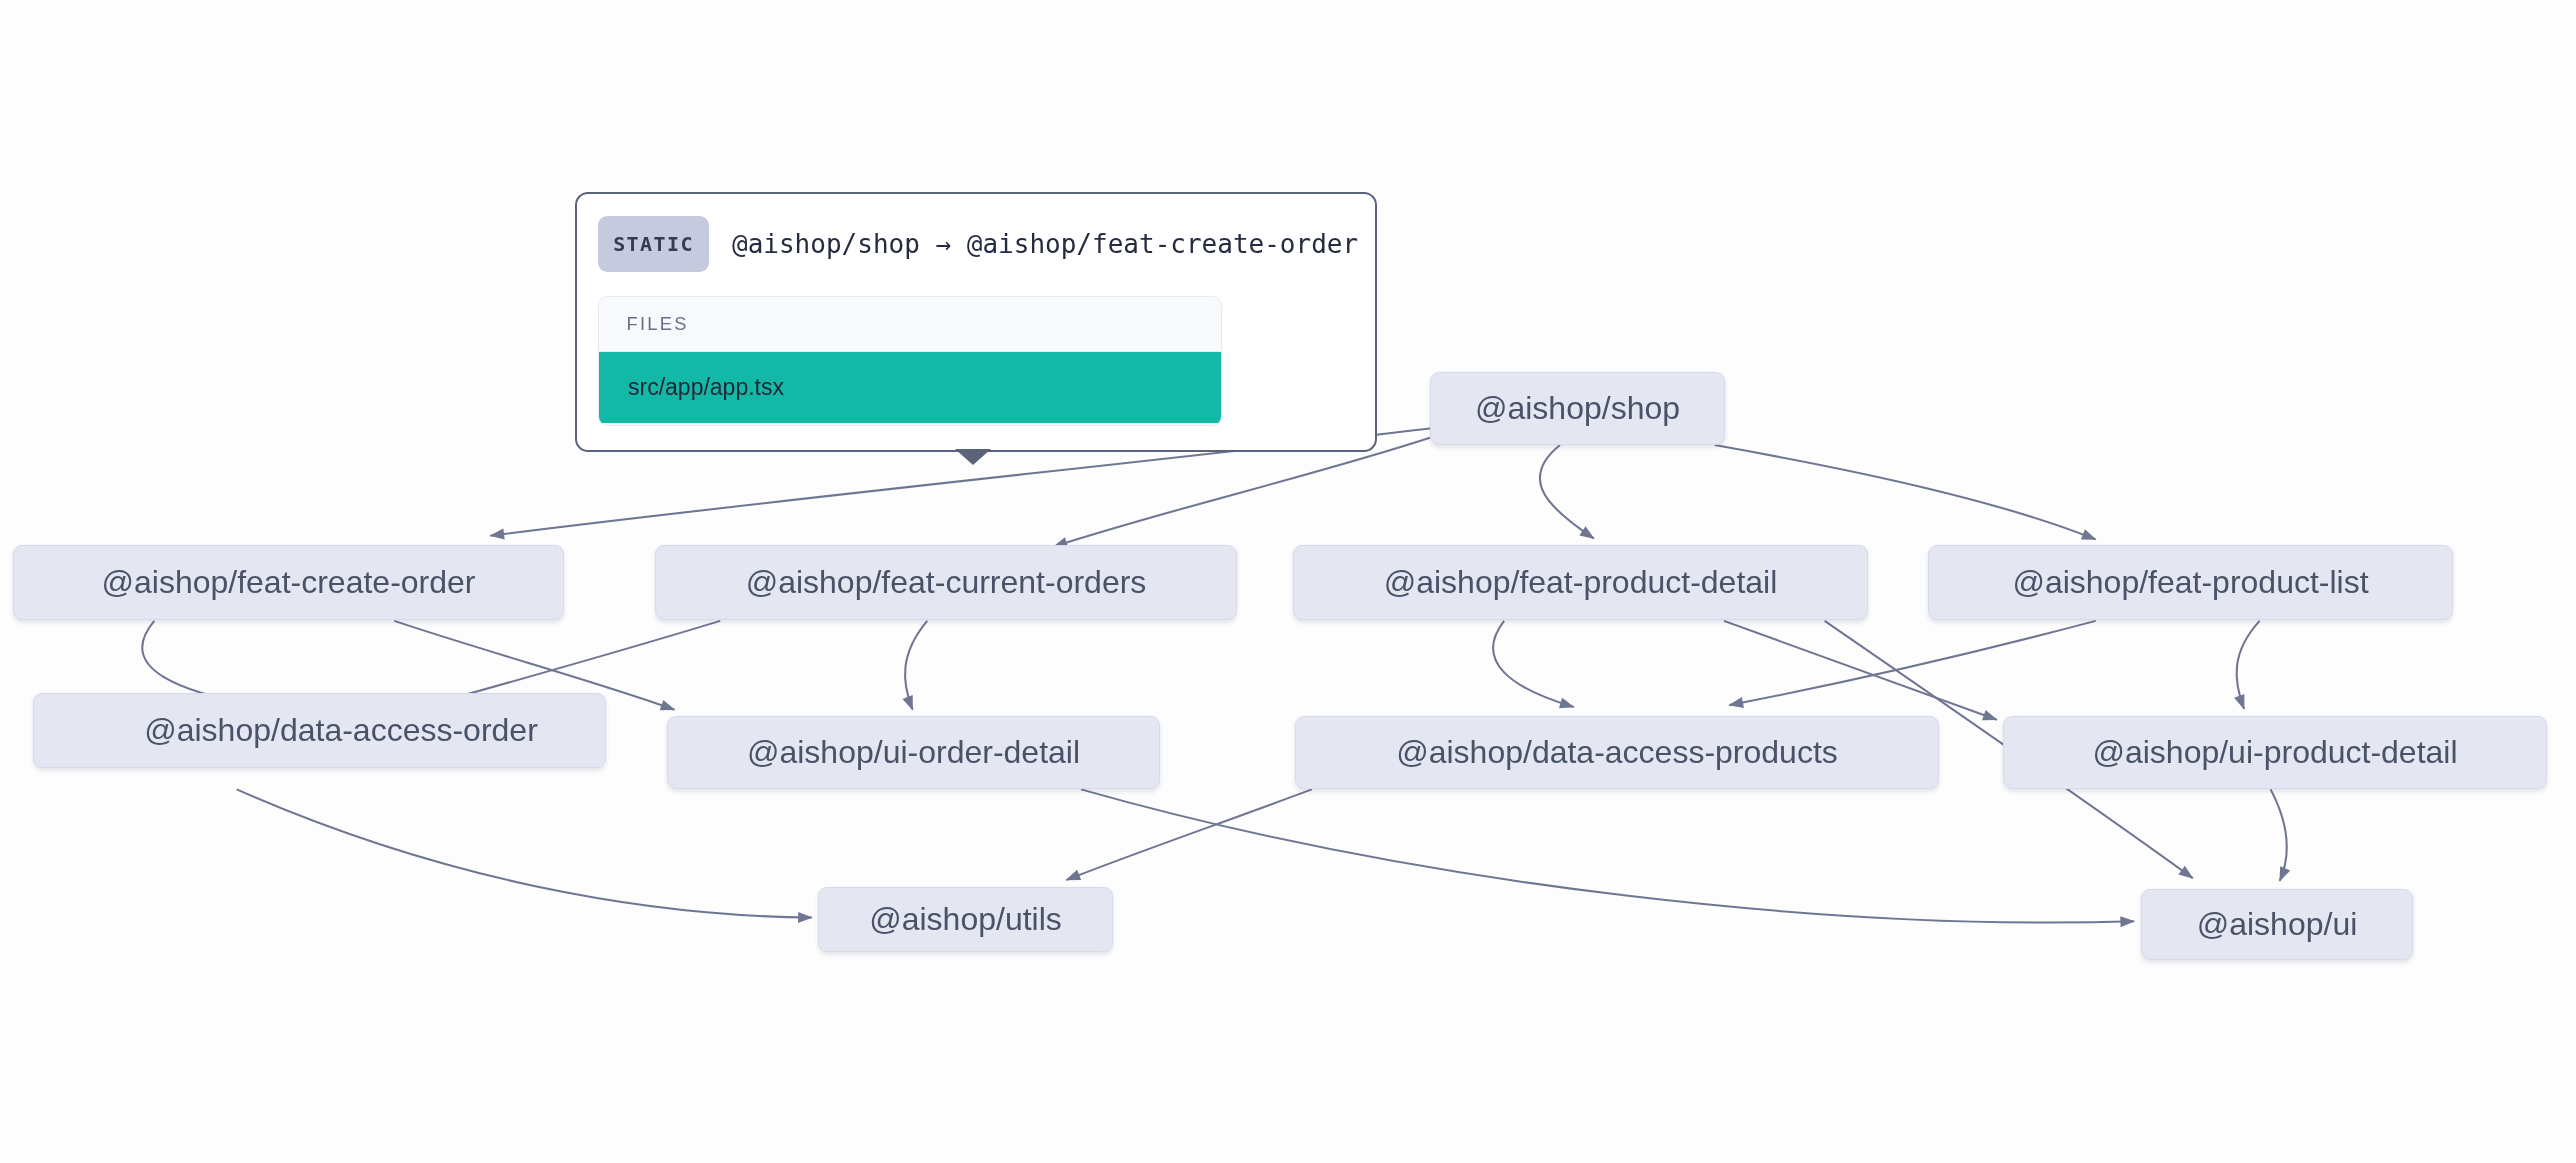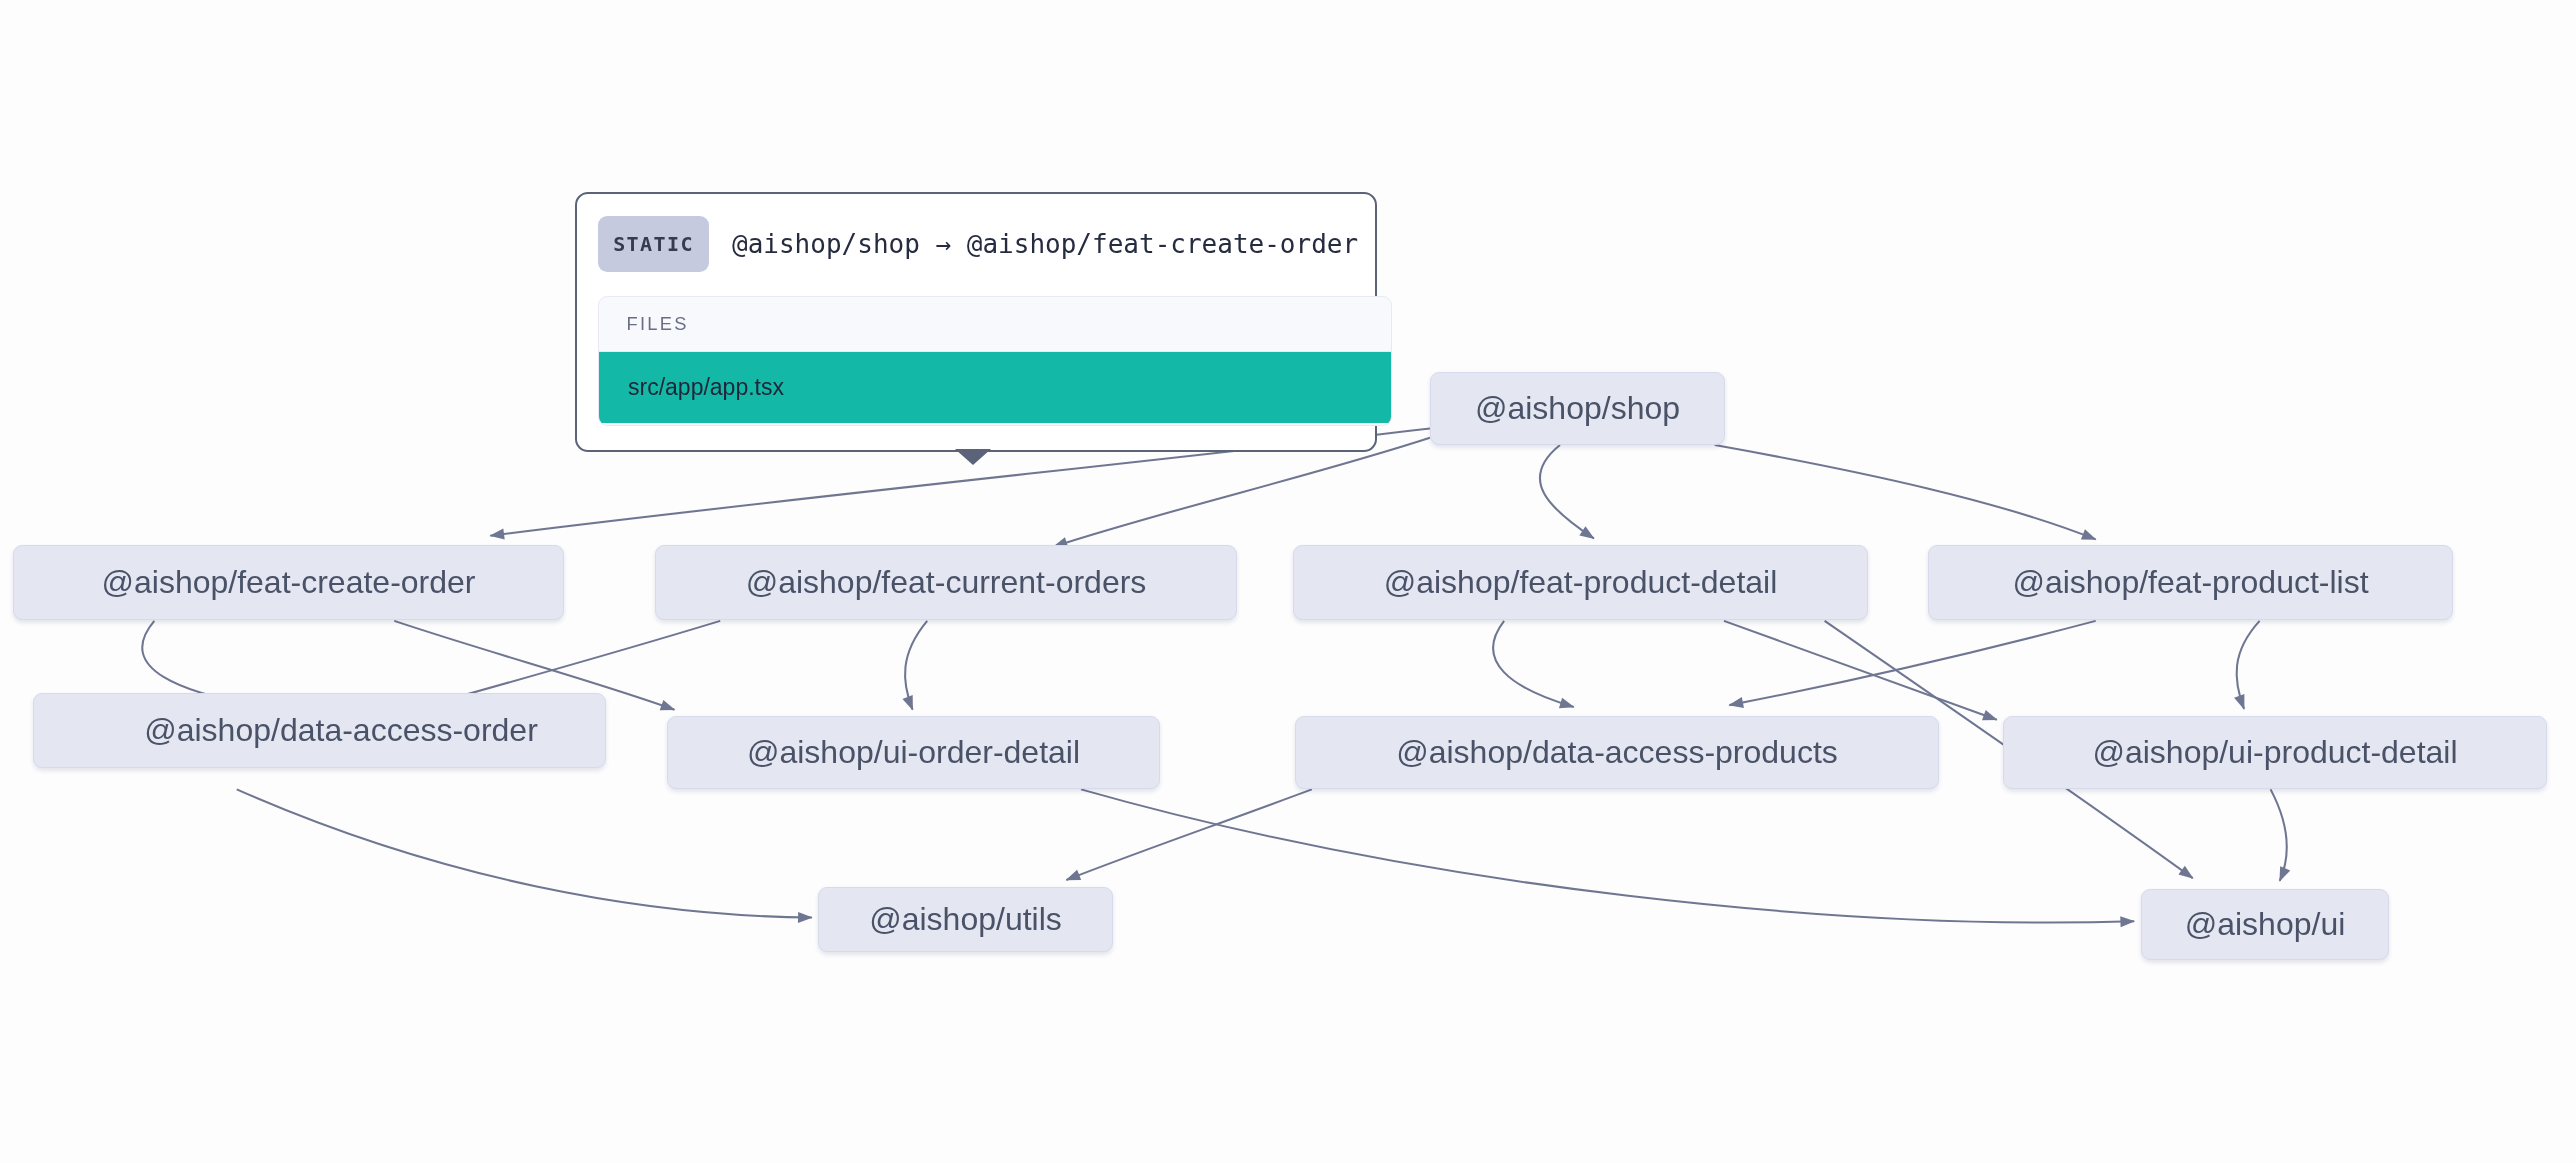--- a/index.html
+++ b/index.html
@@ -35,21 +35,21 @@
   .badge{
     width:111px;height:56px;flex:0 0 auto;display:flex;align-items:center;justify-content:center;
     background:#c5cade;border-radius:9.2px;
     font-family:"DejaVu Sans Mono",monospace;font-weight:bold;font-size:20px;
     letter-spacing:1.4px;color:#353c52;
   }
   .tt-title{
     font-family:"DejaVu Sans Mono",monospace;font-size:26px;color:#262c3f;white-space:nowrap;
   }
   .files-panel{
-    position:absolute;left:21px;top:102px;width:794px;height:130px;box-sizing:border-box;
+    position:absolute;left:21px;top:102px;width:624px;height:130px;box-sizing:border-box;
     background:#f8f9fd;border:1.8px solid #e7eaf4;border-radius:9.2px;overflow:hidden;
   }
   .files-header{
     height:55px;box-sizing:border-box;display:flex;align-items:center;padding-left:27.5px;
     border-bottom:1.8px solid #e7eaf4;font-size:18.3px;letter-spacing:2.3px;color:#686f84;
   }
   .file-row{
     height:71px;display:flex;align-items:center;padding-left:29px;
     font-size:23px;color:#21273a;background:#14b8a6;
   }
@@ -90,21 +90,21 @@
       <div class="node" style="left: 1430px; top: 372px; width: 295px; height: 73px;">@aishop/shop</div>
       <div class="node" style="left: 13px; top: 545px; width: 551px; height: 75px;">@aishop/feat-create-order</div>
       <div class="node" style="left: 655px; top: 545px; width: 582px; height: 75px;">@aishop/feat-current-orders</div>
       <div class="node" style="left: 1293px; top: 545px; width: 575px; height: 75px;">@aishop/feat-product-detail</div>
       <div class="node" style="left: 1928px; top: 545px; width: 525px; height: 75px;">@aishop/feat-product-list</div>
       <div class="node" style="left: 33px; top: 693px; width: 573px; height: 75px; padding-left: 43px;">@aishop/data-access-order</div>
       <div class="node" style="left: 667px; top: 716px; width: 493px; height: 73px;">@aishop/ui-order-detail</div>
       <div class="node" style="left: 1295px; top: 716px; width: 644px; height: 73px;">@aishop/data-access-products</div>
       <div class="node" style="left: 2003px; top: 716px; width: 544px; height: 73px;">@aishop/ui-product-detail</div>
       <div class="node" style="left: 818px; top: 887px; width: 295px; height: 65px;">@aishop/utils</div>
-      <div class="node" style="left: 2141px; top: 889px; width: 248px; height: 71px;">@aishop/ui</div>
+      <div class="node" style="left: 2141px; top: 889px; width: 272px; height: 71px;">@aishop/ui</div>
     </div>
 
   <div class="tooltip">
     <div class="tt-header">
       <div class="badge">STATIC</div>
       <div class="tt-title">@aishop/shop → @aishop/feat-create-order</div>
     </div>
     <div class="files-panel">
       <div class="files-header">FILES</div>
       <div class="file-row">src/app/app.tsx</div>

